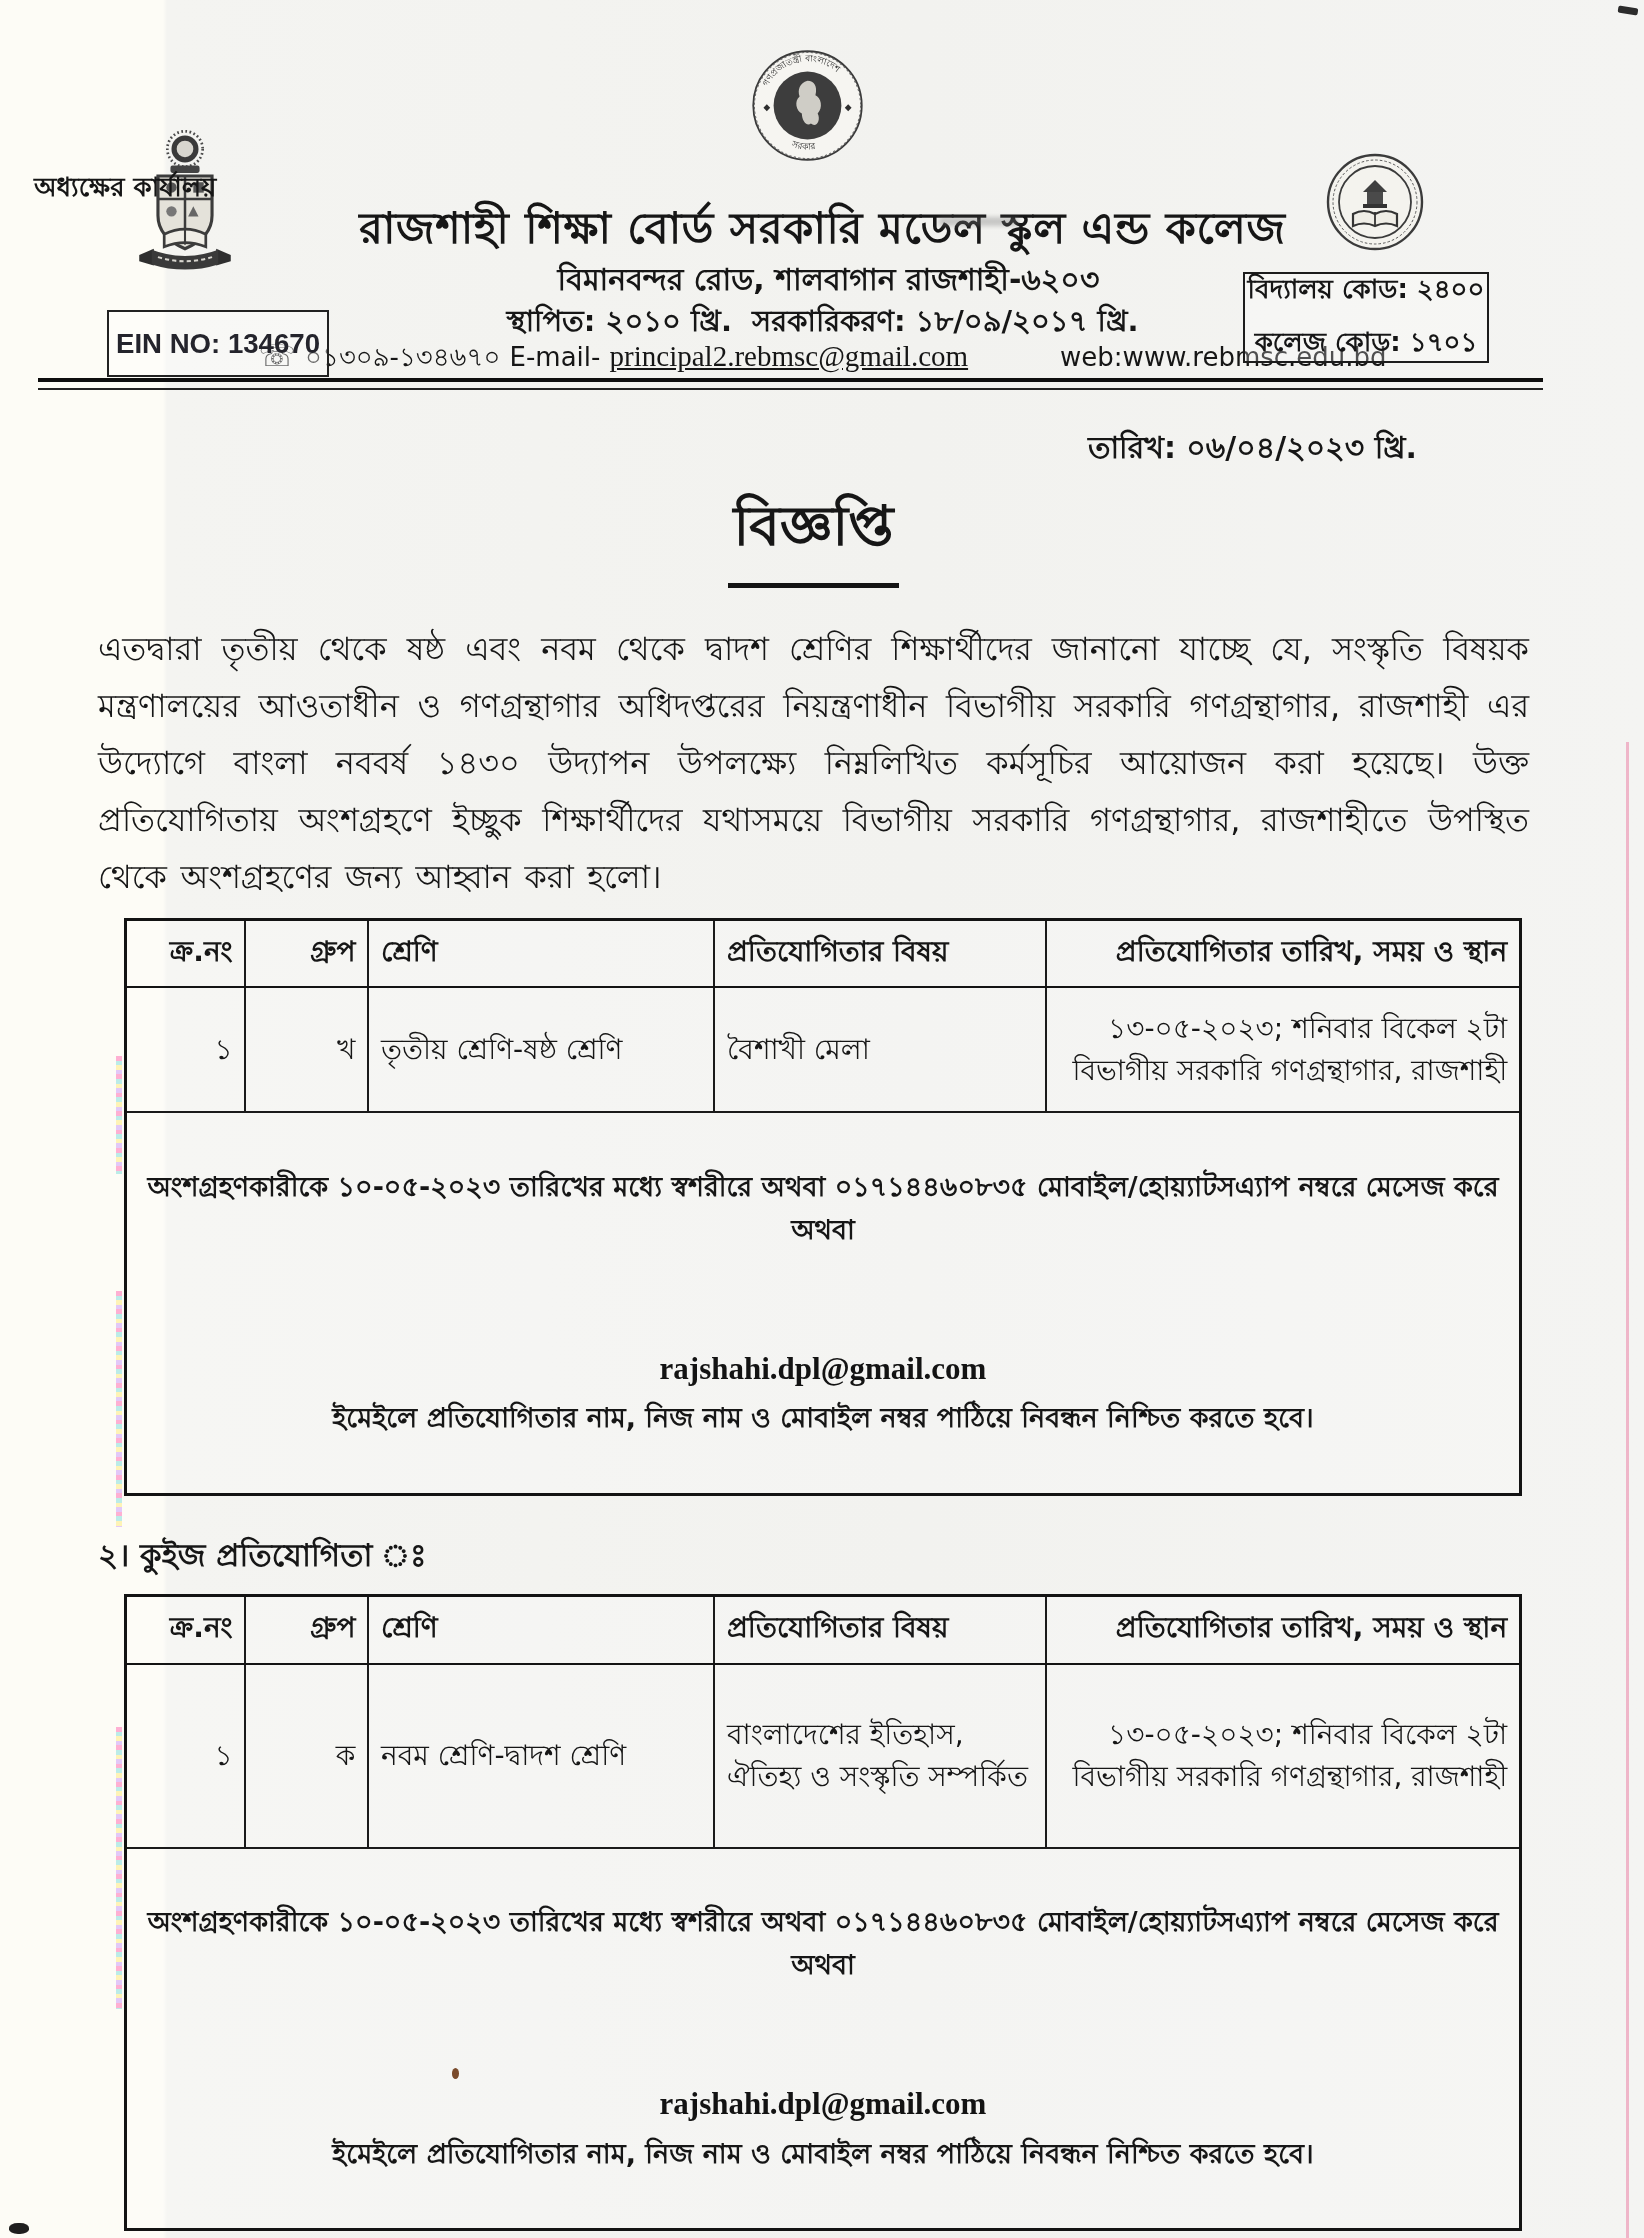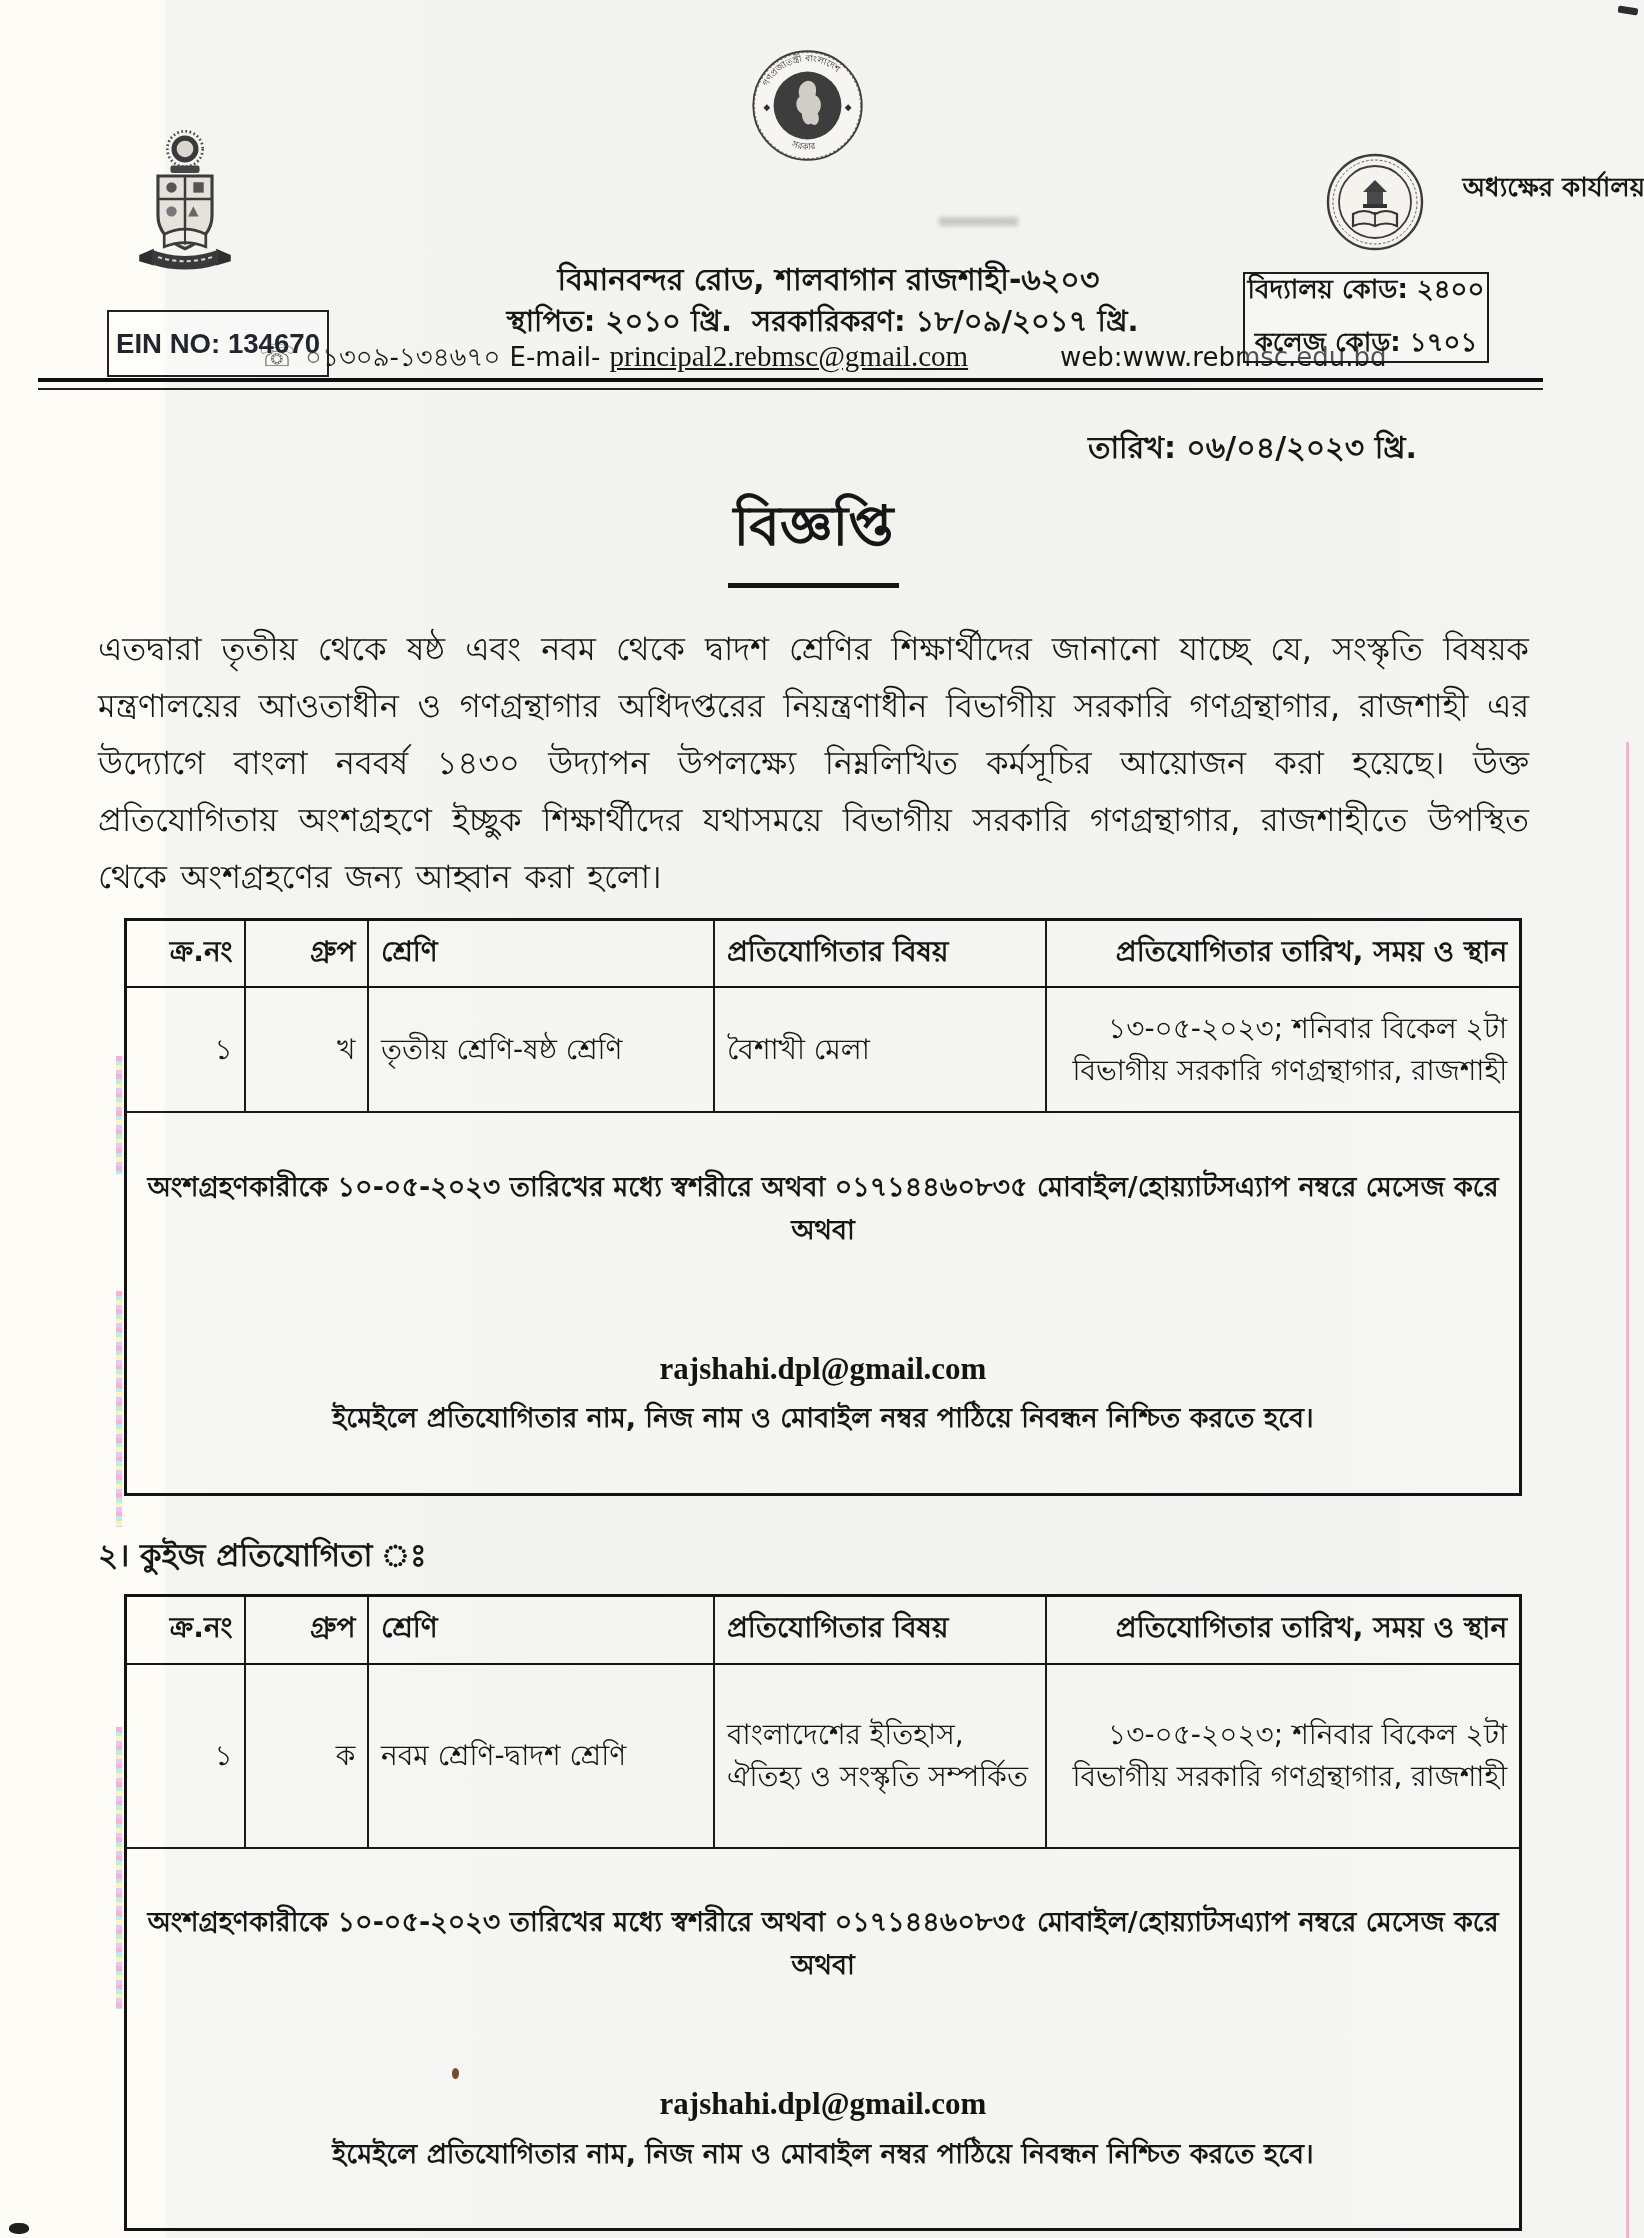--- a/index.html
+++ b/index.html
@@ -6,21 +6,21 @@
   html,body{margin:0;padding:0;background:#e9e7e3;}
   .page{
     position:relative;
     width:1645px;height:2239px;
     background:linear-gradient(90deg,#fdfcf6 0px,#fdfcf6 163px,#f4f4f1 167px,#f2f2ef 919px,#f4f4f2 1645px);
     font-family:"DejaVu Sans","Liberation Sans",sans-serif;
     color:#161616;
     overflow:hidden;
   }
   .gov-seal{position:absolute;left:751px;top:49px;width:113px;height:113px;}
-  .office-line{position:absolute;left:0;right:0;top:167px;text-align:right;font-size:26px;font-weight:600;}
+  .office-line{position:absolute;left:0;right:0;top:167px;text-align:left;font-size:26px;font-weight:600;padding-left:34px;}
   .org-name{position:absolute;left:0;right:0;top:196px;text-align:center;font-size:43px;font-weight:800;letter-spacing:0.7px;}
   .addr-line{position:absolute;left:12px;right:0;top:256px;text-align:center;font-size:30px;font-weight:600;}
   .est-line{position:absolute;left:0;right:0;top:298px;text-align:center;font-size:29px;font-weight:600;white-space:pre-wrap;}
   .contact-row{position:absolute;left:0;right:0;top:337px;display:flex;justify-content:center;align-items:baseline;gap:92px;font-size:26px;}
   .contact-left{display:flex;align-items:baseline;gap:9.2px;}
   .phone-icon{font-size:30px;}
   .email-link{font-family:"Liberation Serif",serif;font-size:29px;font-weight:400;text-decoration:underline;color:#161616;}
   .web-line{font-size:26px;font-weight:500;}
   .crest{position:absolute;left:133px;top:126px;width:104px;height:152px;}
   .ein-box{position:absolute;left:107px;top:310px;width:218px;height:63px;border:2.6px solid #222;
@@ -96,20 +96,21 @@
     <path d="M58 77 l5 10 h-10 Z" fill="#666"></path>
     <path d="M30 104 q20 -10 40 0 v12 q-20 -8 -40 0 Z" fill="#f0eee7" stroke="#3c3c3c" stroke-width="2.6"></path>
     <line x1="50" y1="98" x2="50" y2="114" stroke="#3c3c3c" stroke-width="2"></line>
     <path d="M6 124 l14 -6 v16 l-14 -4 Z" fill="#2f2f2f"></path>
     <path d="M94 124 l-14 -6 v16 l14 -4 Z" fill="#2f2f2f"></path>
     <path d="M18 119 q32 12 64 0 l0 14 q-32 10 -64 0 Z" fill="#3a3a3a"></path>
     <path d="M24 126 q26 8 52 0" fill="none" stroke="#d8d6cf" stroke-width="2" stroke-dasharray="4 3"></path>
   </svg>
 
   <div class="office-line">অধ্যক্ষের কার্যালয়</div>
+  <div class="org-name">রাজশাহী শিক্ষা বোর্ড সরকারি মডেল স্কুল এন্ড কলেজ</div>
   <div class="addr-line">বিমানবন্দর রোড, শালবাগান রাজশাহী-৬২০৩</div>
   <div class="est-line">স্থাপিত: ২০১০ খ্রি.  সরকারিকরণ: ১৮/০৯/২০১৭ খ্রি.</div>
 
   <div class="contact-row">
     <div class="contact-left">
       <span class="phone-icon">☏</span>
       <span>০১৩০৯-১৩৪৬৭০</span>
       <span>E-mail-</span>
       <span class="email-link">principal2.rebmsc@gmail.com</span>
     </div>

